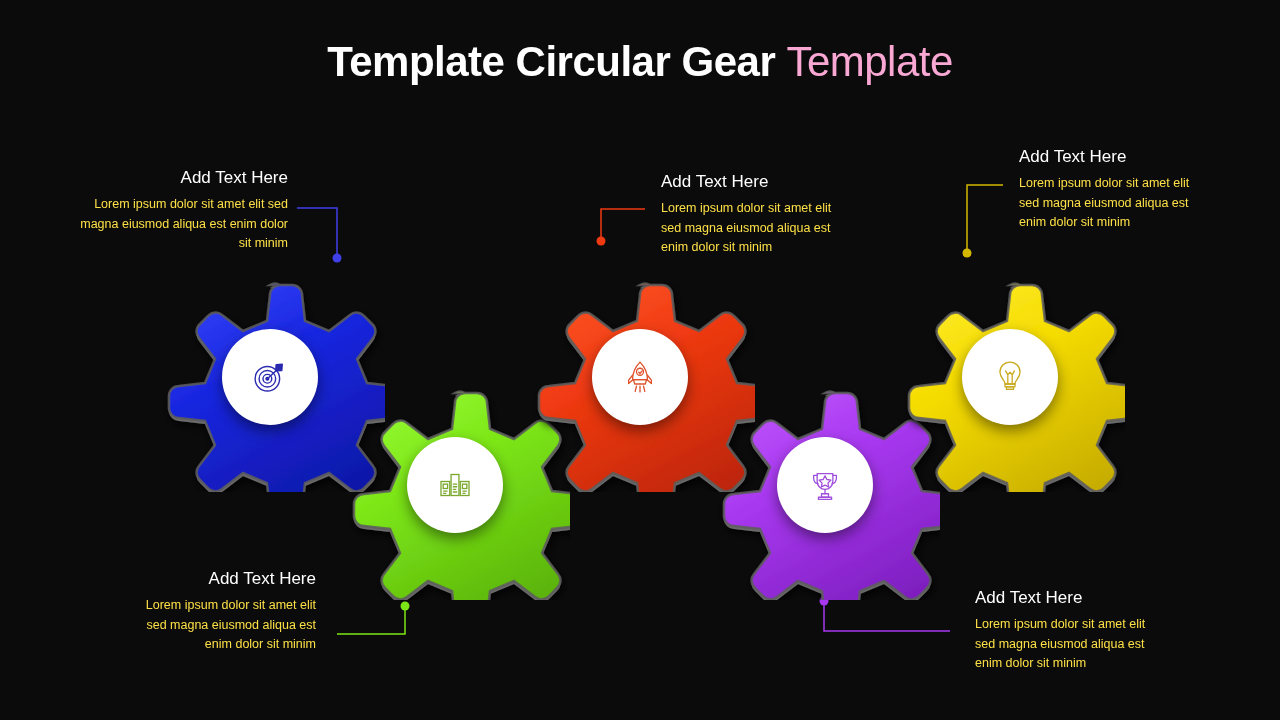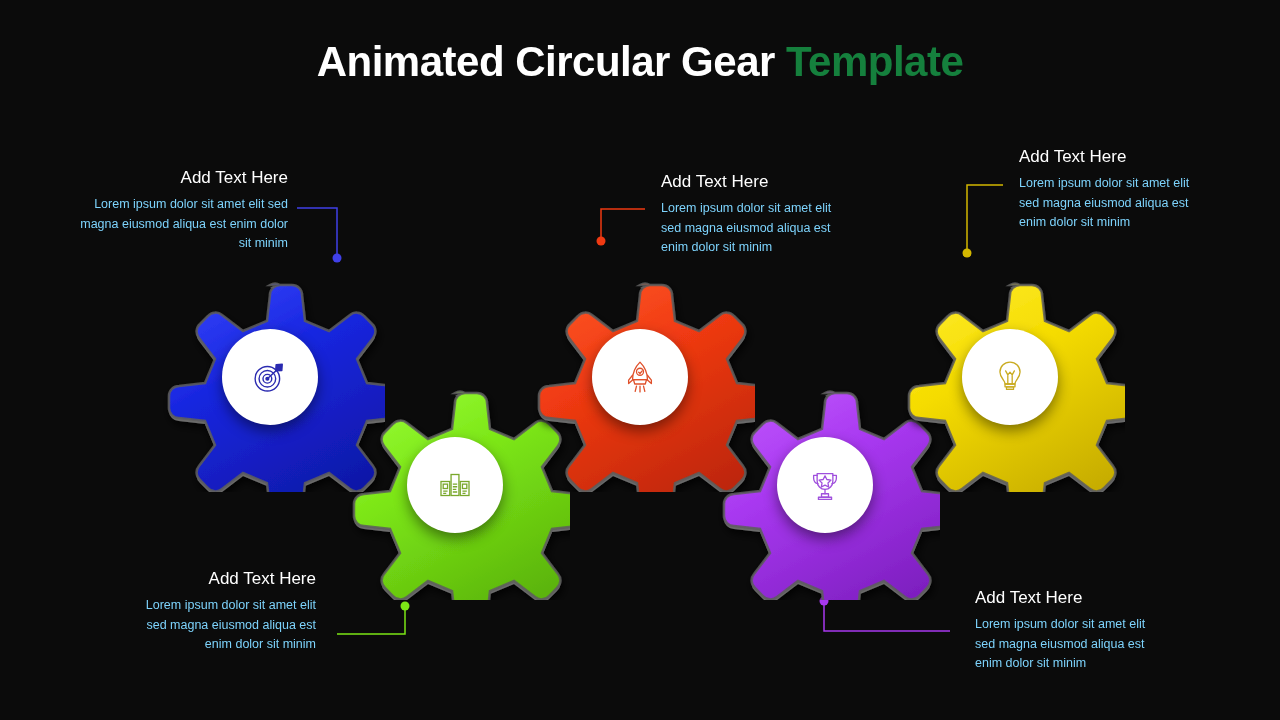--- a/index.html
+++ b/index.html
@@ -26,21 +26,21 @@
     top: 38px;
     left: 0;
     width: 1280px;
     text-align: center;
     font-size: 42px;
     font-weight: bold;
     letter-spacing: -0.5px;
     white-space: nowrap;
   }
   .title .strong { color: #ffffff; }
-  .title .light  { color: #15803d; font-weight: bold; }
+  .title .light  { color: #f9a8d4; font-weight: normal; }
 
   
   .gears {
     position: absolute;
     inset: 0;
   }
   .gear {
     position: absolute;
     width: 230px;
     height: 230px;
@@ -67,42 +67,42 @@
   
   .block { position: absolute; }
   .block .heading {
     color: #ffffff;
     font-size: 17px;
     font-weight: normal;
     margin: 0 0 7px 0;
     line-height: 1.2;
   }
   .block .body {
-    color: #7dd3fc;
+    color: #fde047;
     font-size: 12.5px;
     line-height: 1.55;
     margin: 0;
   }
   .align-right { text-align: right; }
   .align-left  { text-align: left; }
 
   
   .connectors {
     position: absolute;
     inset: 0;
     pointer-events: none;
   }
 </style>
 </head>
 <body>
 
 <div class="slide">
 
   <div class="title">
-    <span class="strong">Animated Circular Gear</span>
+    <span class="strong">Template Circular Gear</span>
     <span class="light">Template</span>
   </div>
 
   <svg class="connectors" width="1280" height="720" viewBox="0 0 1280 720">
 
     <g>
       <path d="M297 208 H337 V256" fill="none" stroke="#4040E8" stroke-width="1.5"></path>
       <circle cx="337" cy="258" r="4.5" fill="#4040E8"></circle>
     </g>
 

